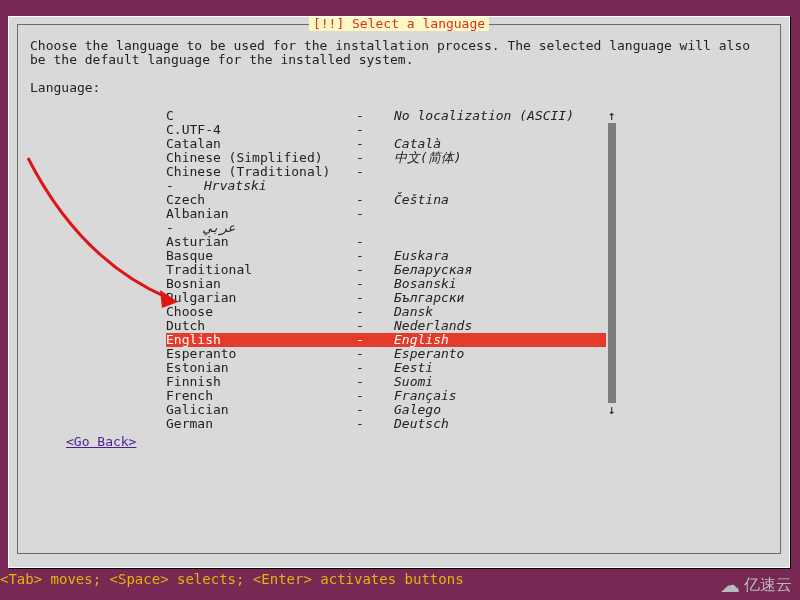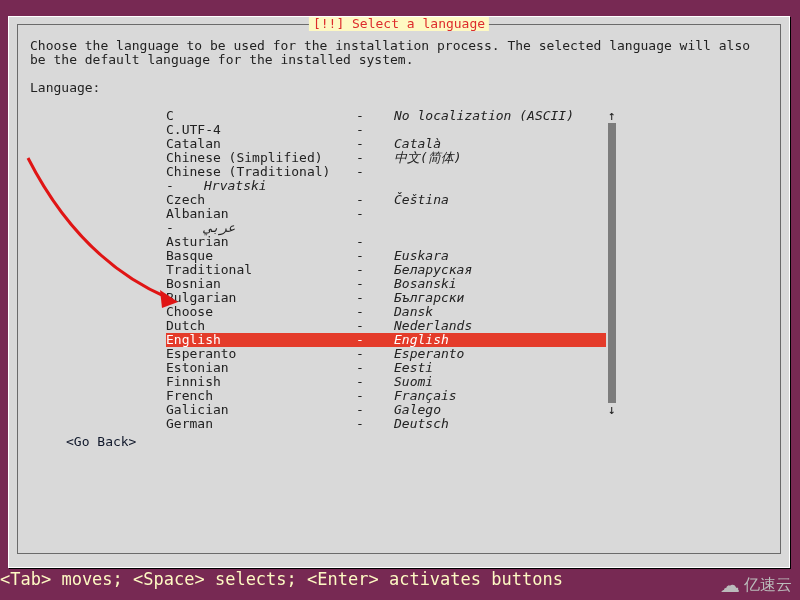--- a/index.html
+++ b/index.html
@@ -78,29 +78,30 @@
       left: 590px;
       color: #222;
       height: 14px;
     }
     .scroll-up { top: 84px; background:#d9d9d9; }
     .scroll-down { top: 378px; background:#d9d9d9; }
     .go-back {
       position: absolute;
       left: 48px;
       top: 410px;
-      color: #0f172a;
+      color: #4c1d95;
       cursor: pointer;
+      text-decoration: underline;
     }
     .footer {
       position: absolute;
       left: 0; bottom: 14px;
-      color: #fef9c3;
+      color: #eab308;
       white-space: pre;
-      font-size: 17px;
+      font-size: 14px;
     }
     .arrow-svg {
       position: absolute;
       left: 20px;
       top: 150px;
       width: 170px;
       height: 160px;
       pointer-events: none;
     }
     .watermark {

